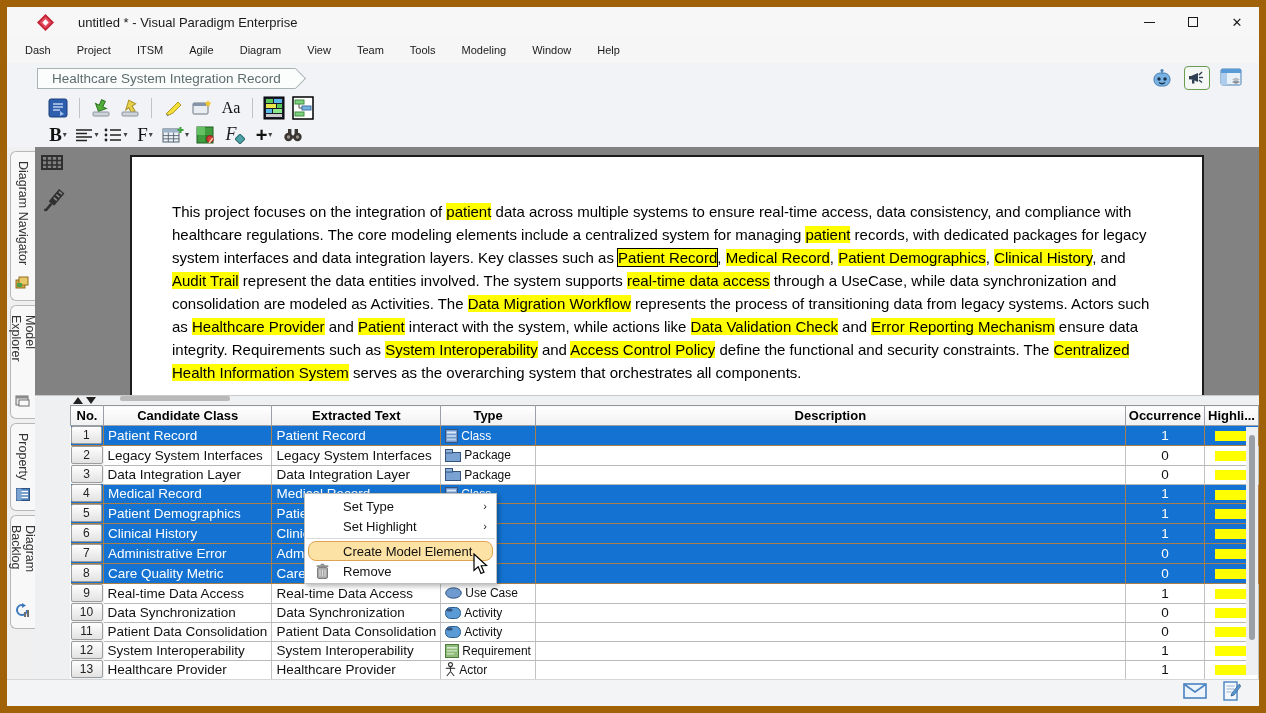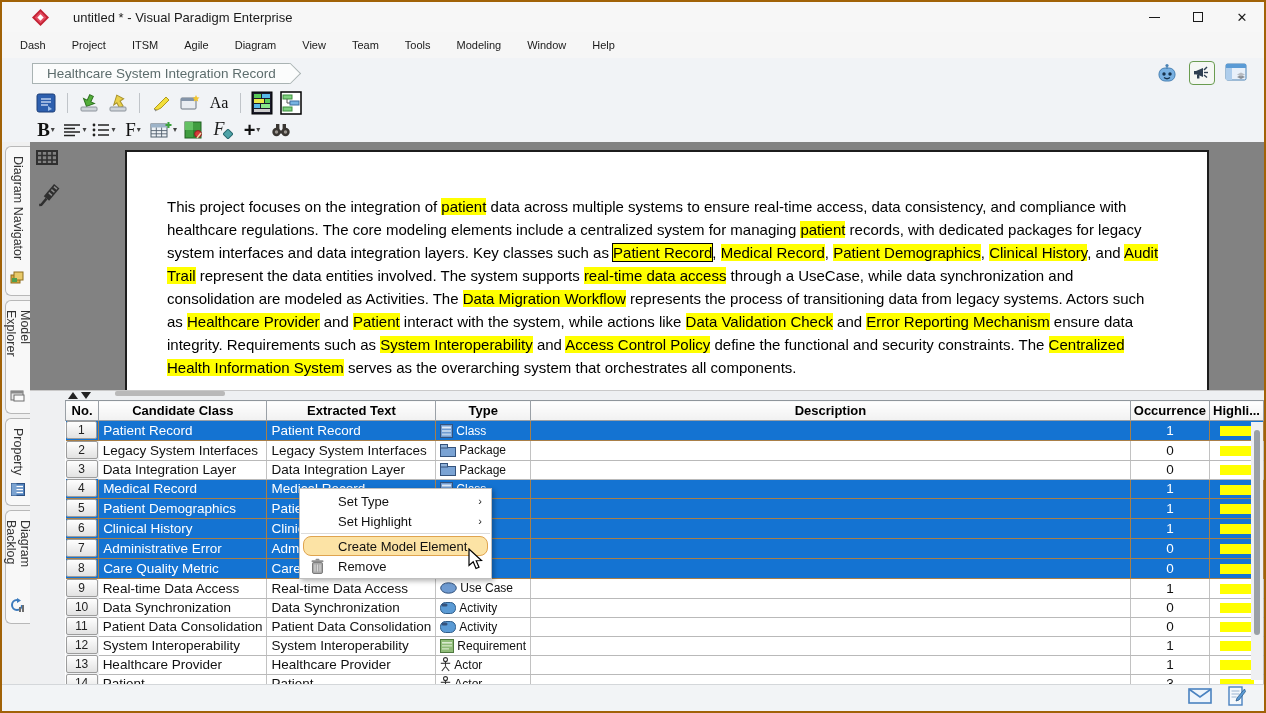--- a/index.html
+++ b/index.html
@@ -1,20 +1,20 @@
 <!DOCTYPE html>
 <html><head>
 <meta charset="utf-8">
 <style>
   * { margin:0; padding:0; box-sizing:border-box; }
   html,body { background:#d8d8d8; }
   body { font-family:"Liberation Sans", sans-serif; }
 
   .window { position:relative; width:1266px; height:713px; background:#fff;
-            border:2px solid #a16207; overflow:hidden; }
+            border:7px solid #a16207; overflow:hidden; }
 
   
   .titlebar { height:30px; background:#f7f7f7; display:flex; align-items:center; }
   .vp-logo { margin-left:30px; width:17px; height:17px; }
   .title-text { margin-left:24px; font-size:13px; color:#1a1a1a; }
   .win-controls { margin-left:auto; display:flex; height:100%; }
   .win-btn { width:44px; height:100%; display:flex; align-items:center; justify-content:center; }
   .glyph-min { width:11px; height:1px; background:#1a1a1a; }
   .glyph-max { width:10px; height:10px; border:1px solid #1a1a1a; }
   .glyph-close { font-size:13px; color:#1a1a1a; line-height:1; }
@@ -30,21 +30,21 @@
                 position:relative; }
   .breadcrumb::after { content:''; position:absolute; right:-8px; top:2.6px; width:14px; height:14px;
                 background:#fbfcfc; border-top:1px solid #a9b3b3; border-right:1px solid #a9b3b3;
                 transform:rotate(45deg); }
   .crumb-icons { margin-left:auto; margin-right:14px; display:flex; gap:9px; align-items:center; }
   .hdr-icon { width:26px; height:24px; display:flex; align-items:center; justify-content:center; }
   .announce-box { border:1px solid #6a9c50; border-radius:4px; background:#f5f7f4; }
 
   
   .toolbar { background:#f1f3f6; border-bottom:1px solid #c2c7cd; padding:1px 0 3px 32px; }
-  .tb-row { display:flex; align-items:center; height:27px; gap:5px; }
+  .tb-row { display:flex; align-items:center; height:27px; gap:5px;margin-left:7px; }
   .tb-btn { min-width:24px; height:23px; display:flex; align-items:center; justify-content:center; gap:1px; }
   .tb-sep { width:1px; height:20px; background:#c0c4c9; margin:0 4px; }
   .caret { font-size:8px; color:#444; }
   .glyph-B { font-family:"Liberation Serif", serif; font-size:19px; font-weight:bold; color:#111; }
   .glyph-F { font-family:"Liberation Serif", serif; font-size:19px; color:#111; }
   .glyph-Fi { font-family:"Liberation Serif", serif; font-size:18px; font-style:italic; color:#222; position:relative; }
   .glyph-Aa { font-family:"Liberation Serif", serif; font-size:16px; color:#111; }
   .glyph-plus { font-size:20px; font-weight:bold; color:#111; line-height:1; }
 
   

